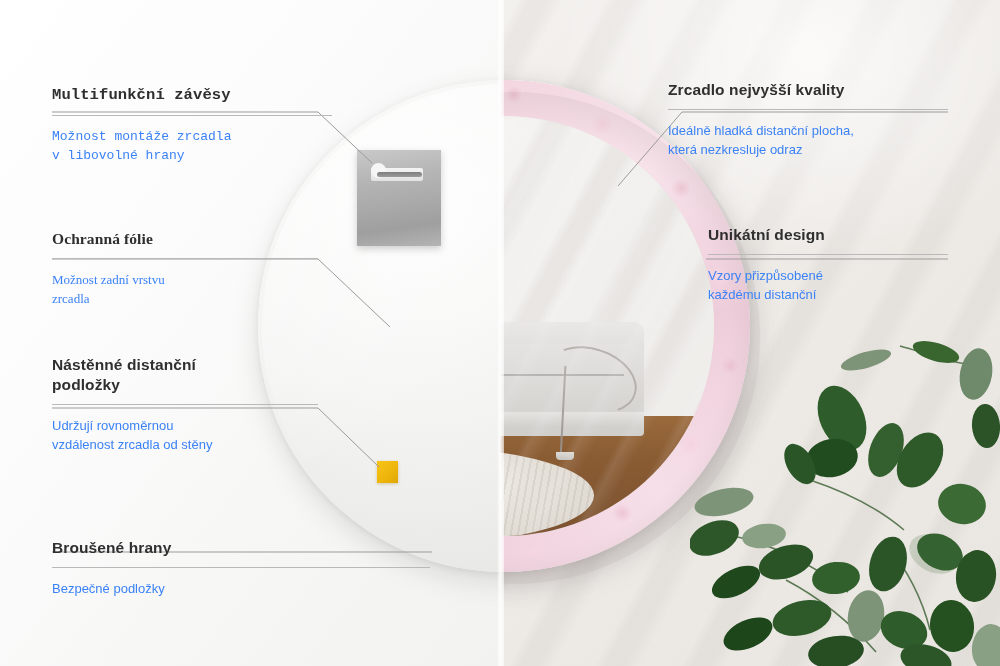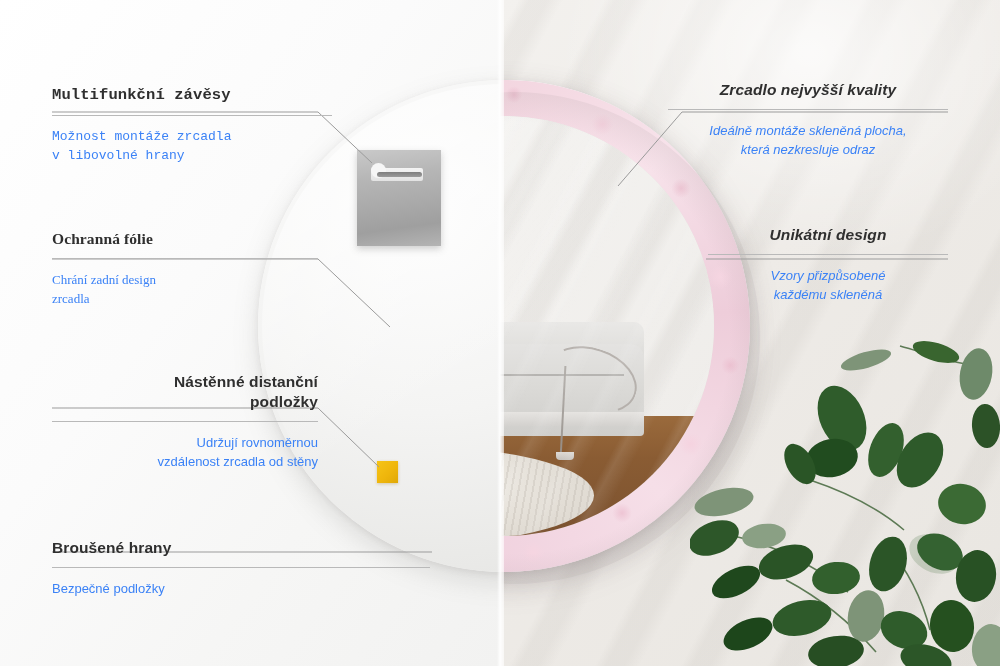--- a/index.html
+++ b/index.html
@@ -195,25 +195,25 @@
   .callout{position:absolute;}
   .callout h3{
     margin:0;font-size:15.5px;font-weight:bold;color:#2f2f2f;letter-spacing:.1px;line-height:1.28;
   }
   .callout .rule{
     height:1px;background:#b9b9b9;margin:9px 0 11px 0;
   }
   .callout p{
     margin:0;font-size:13px;color:#3b82f6;line-height:1.48;font-weight:300;
   }
-  .callout.right{text-align:center;font-style:italic;}
+  .callout.right{text-align:left;}
 
   .c1{left:52px;top:86px;width:280px;font-family:Liberation Mono, monospace;}
   .c2{left:52px;top:229px;width:266px;font-family:Liberation Serif, serif;}
-  .c3{left:52px;top:372px;width:266px;text-align:right;}
+  .c3{left:52px;top:355px;width:266px;}
   .c4{left:52px;top:538px;width:378px;}
   .r1{left:668px;top:80px;width:280px;}
   .r2{left:708px;top:225px;width:240px;}
 
   
   .leaders{position:absolute;left:0;top:0;width:1000px;height:666px;pointer-events:none;}
 </style>
 </head>
 <body>
 
@@ -318,21 +318,21 @@
     <p>
       <span>Možnost montáže zrcadla</span><br>
       <span>v libovolné hrany</span>
     </p>
   </div>
 
   <div class="callout c2">
     <h3>Ochranná fólie</h3>
     <div class="rule"></div>
     <p>
-      <span>Chrání zadní design</span><br>
+      <span>Možnost zadní vrstvu</span><br>
       <span>zrcadla</span>
     </p>
   </div>
 
   <div class="callout c3">
     <h3>
       <span>Nástěnné distanční</span><br>
       <span>podložky</span>
     </h3>
     <div class="rule"></div>
@@ -345,27 +345,27 @@
   <div class="callout c4">
     <h3>Broušené hrany</h3>
     <div class="rule"></div>
     <p>Bezpečné podložky</p>
   </div>
 
   <div class="callout right r1">
     <h3>Zrcadlo nejvyšší kvality</h3>
     <div class="rule"></div>
     <p>
-      <span>Ideálně montáže skleněná plocha,</span><br>
+      <span>Ideálně hladká distanční plocha,</span><br>
       <span>která nezkresluje odraz</span>
     </p>
   </div>
 
   <div class="callout right r2">
     <h3>Unikátní design</h3>
     <div class="rule"></div>
     <p>
       <span>Vzory přizpůsobené</span><br>
-      <span>každému skleněná</span>
+      <span>každému distanční</span>
     </p>
   </div>
 
 </div>
 
 </body></html>

